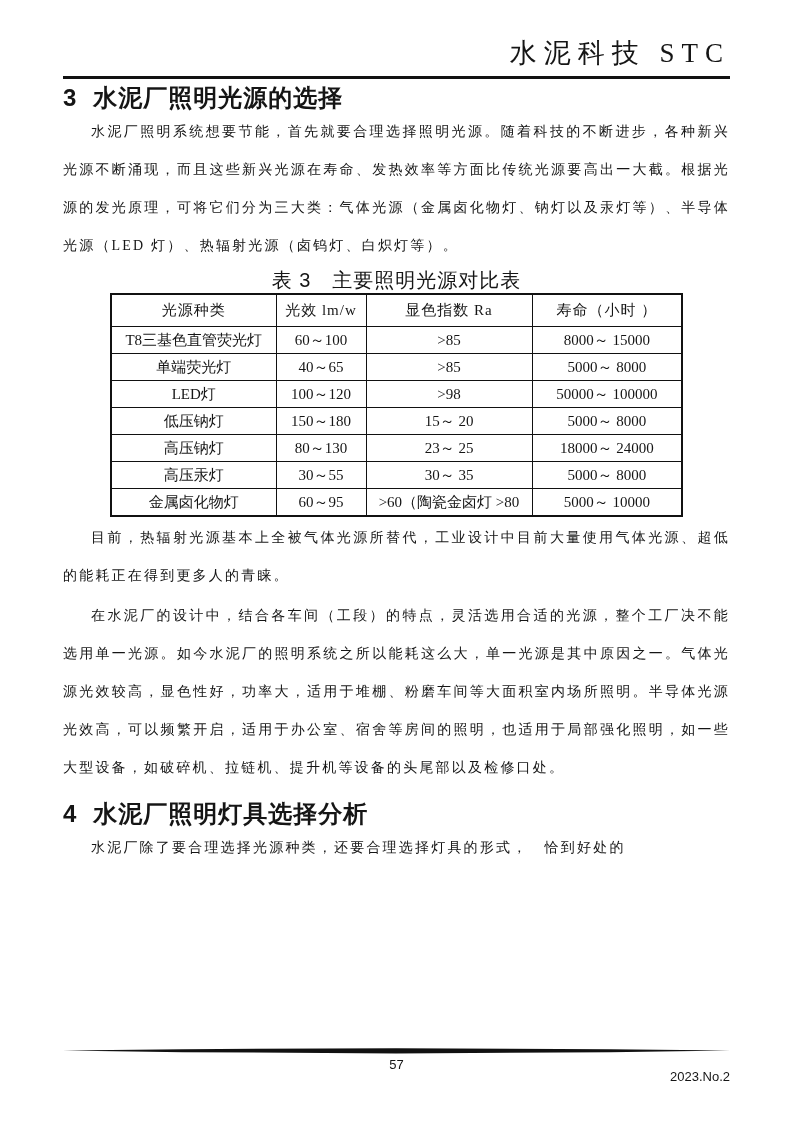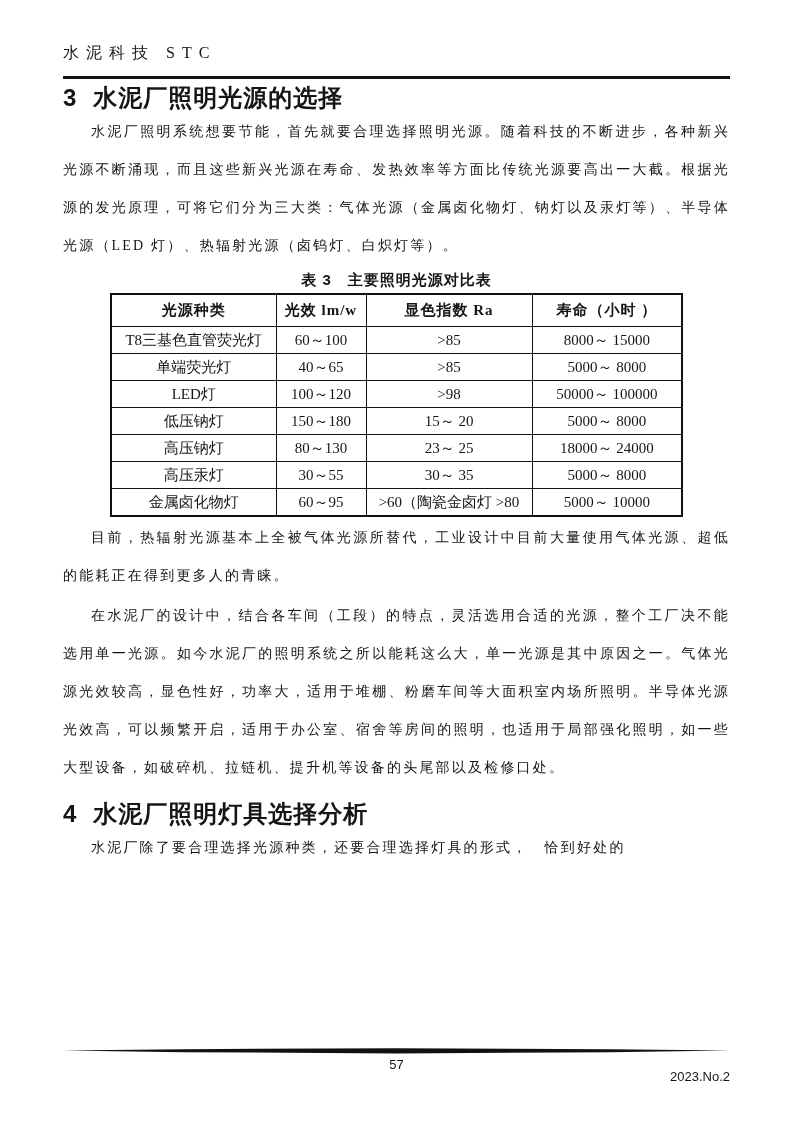--- a/index.html
+++ b/index.html
@@ -7,22 +7,22 @@
     position:relative;
     width:793px;height:1122px;
     box-sizing:border-box;
     padding:40px 63px 0 63px;
     background:#ffffff;
     color:#151515;
     font-family:"Liberation Serif","DejaVu Serif",serif;
     overflow:hidden;
   }
   .journal-title{
-    text-align:left;
-    font-size:16px;
+    text-align:right;
+    font-size:27px;
     line-height:26px;
     letter-spacing:7px;
     margin:0 0 10px 0;
     font-weight:500;
   }
   .header-rule{
     border-bottom:3px solid #111;
     margin-bottom:2px;
   }
   .section-heading{
@@ -38,22 +38,22 @@
     margin:2px 0 0 0;
     font-size:14px;
     line-height:38px;
     letter-spacing:2.2px;
     text-indent:2em;
     text-align:justify;
     text-justify:inter-ideograph;
   }
   .table-caption{
     font-family:"Liberation Sans","DejaVu Sans",sans-serif;
-    font-weight:bold;
-    font-size:15px;
+    font-weight:normal;
+    font-size:20px;
     line-height:22px;
     text-align:center;
     margin:4px 0 2px 0;
     letter-spacing:1px;
   }
   table.src-table{
     width:571px;
     margin:0 auto;
     border-collapse:collapse;
     border:2px solid #111;
@@ -61,21 +61,21 @@
   }
   table.src-table th, table.src-table td{
     border:1.5px solid #111;
     text-align:center;
     vertical-align:middle;
     font-size:15px;
     padding:0 2px;
     overflow:hidden;
     white-space:nowrap;
   }
-  table.src-table th{height:31px;font-weight:bold;letter-spacing:1px;}
+  table.src-table th{height:31px;font-weight:normal;letter-spacing:1px;}
   table.src-table td{height:26px;font-weight:normal;}
   col.c1{width:165px;} col.c2{width:90px;} col.c3{width:166px;} col.c4{width:150px;}
   .footer{
     position:absolute;
     left:63px;right:63px;top:1048px;
   }
   .footer-rule-svg{display:block;width:100%;height:6px;}
   .footer-textrow{
     position:relative;
     margin-top:3px;

